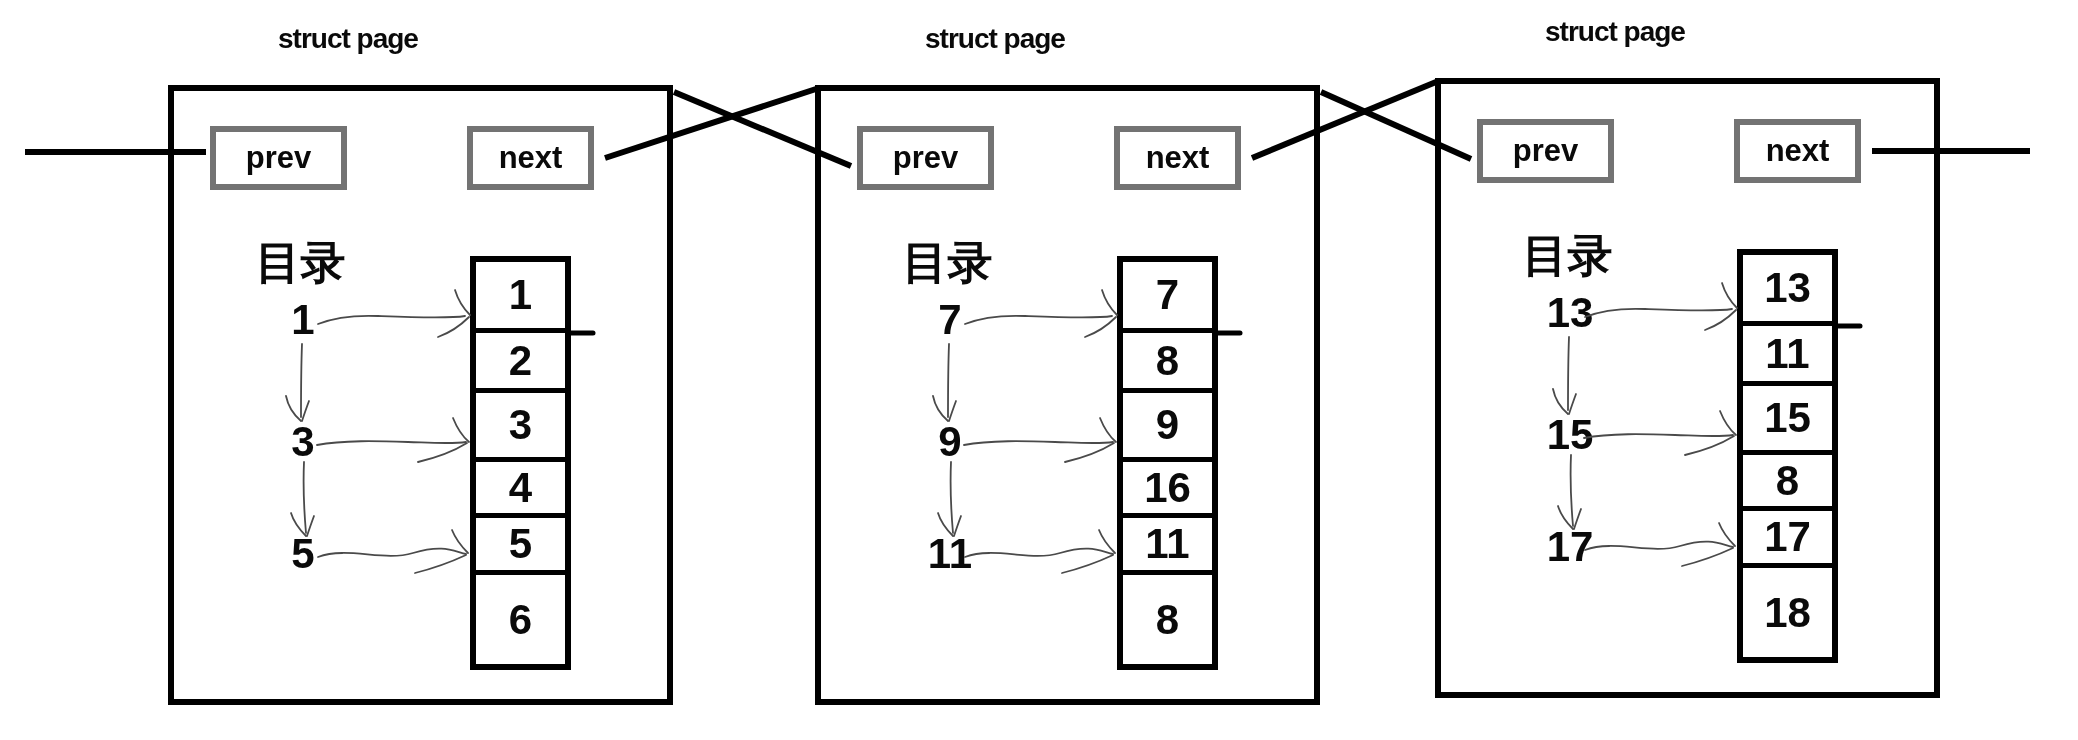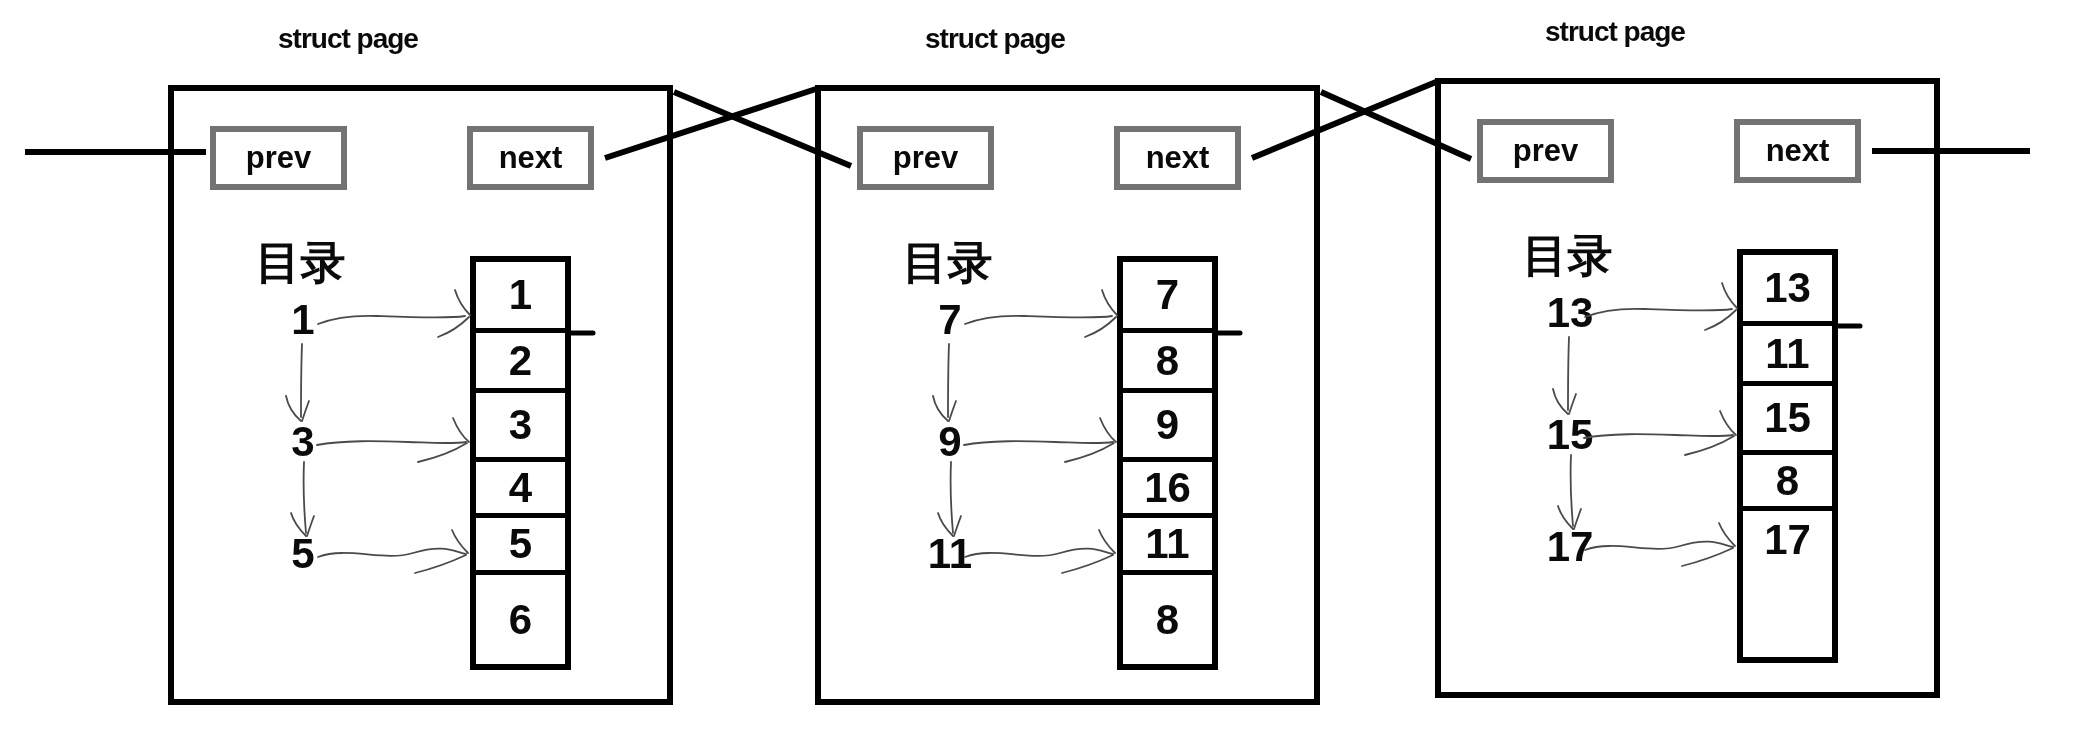--- a/index.html
+++ b/index.html
@@ -91,20 +91,21 @@
     <div class="dir-label">目录</div>
     <div class="dir-num dir-1">13</div>
     <div class="dir-num dir-2">15</div>
     <div class="dir-num dir-3">17</div>
     <div class="stack">
       <div class="cell c1">13</div>
       <div class="cell c2">11</div>
       <div class="cell c3">15</div>
       <div class="cell c4">8</div>
       <div class="cell c5">17</div>
+      <div class="cell c6">18</div>
     </div>
   </div>
 
   <svg class="overlay" width="2078" height="740" viewBox="0 0 2078 740">
     <defs>
 
       <g id="hand-arrows" stroke="#4a4a4a" stroke-width="1.8" fill="none" stroke-linecap="round">
 
         <path d="M 150,239 C 165,233 185,230 210,231 S 280,234 297,231"></path>
         <path d="M 287,205 C 290,215 296,224 302,230"></path>

